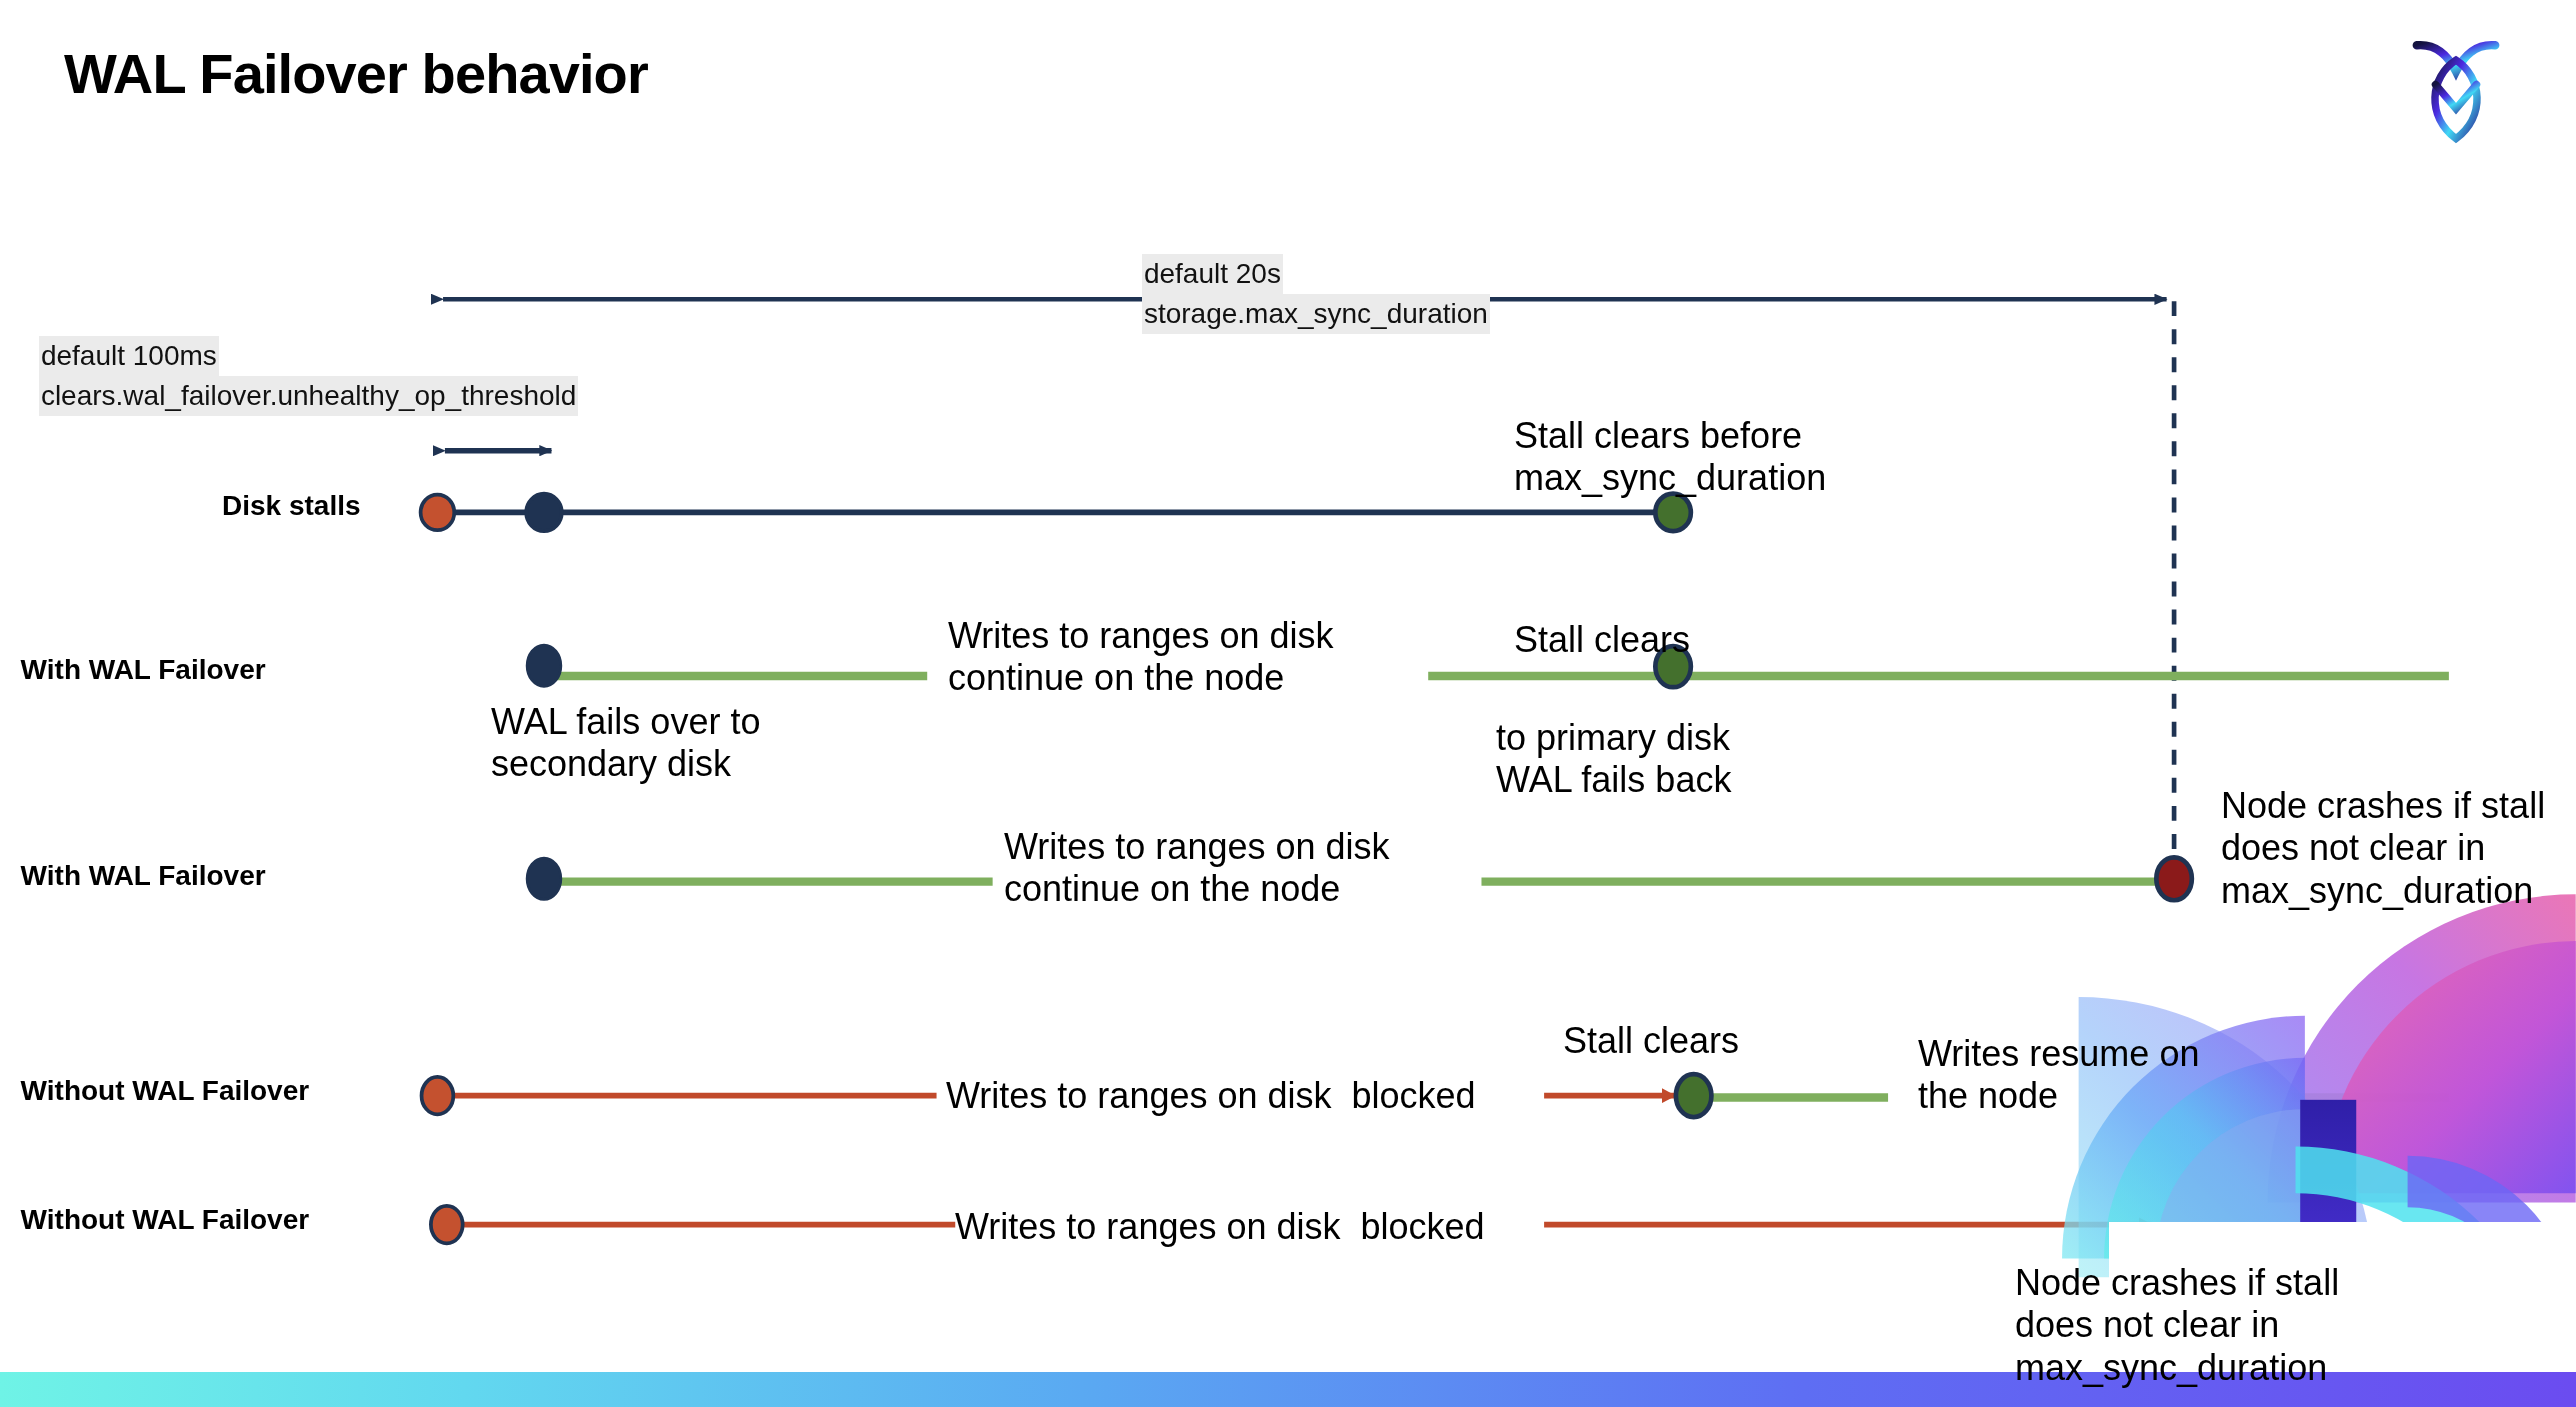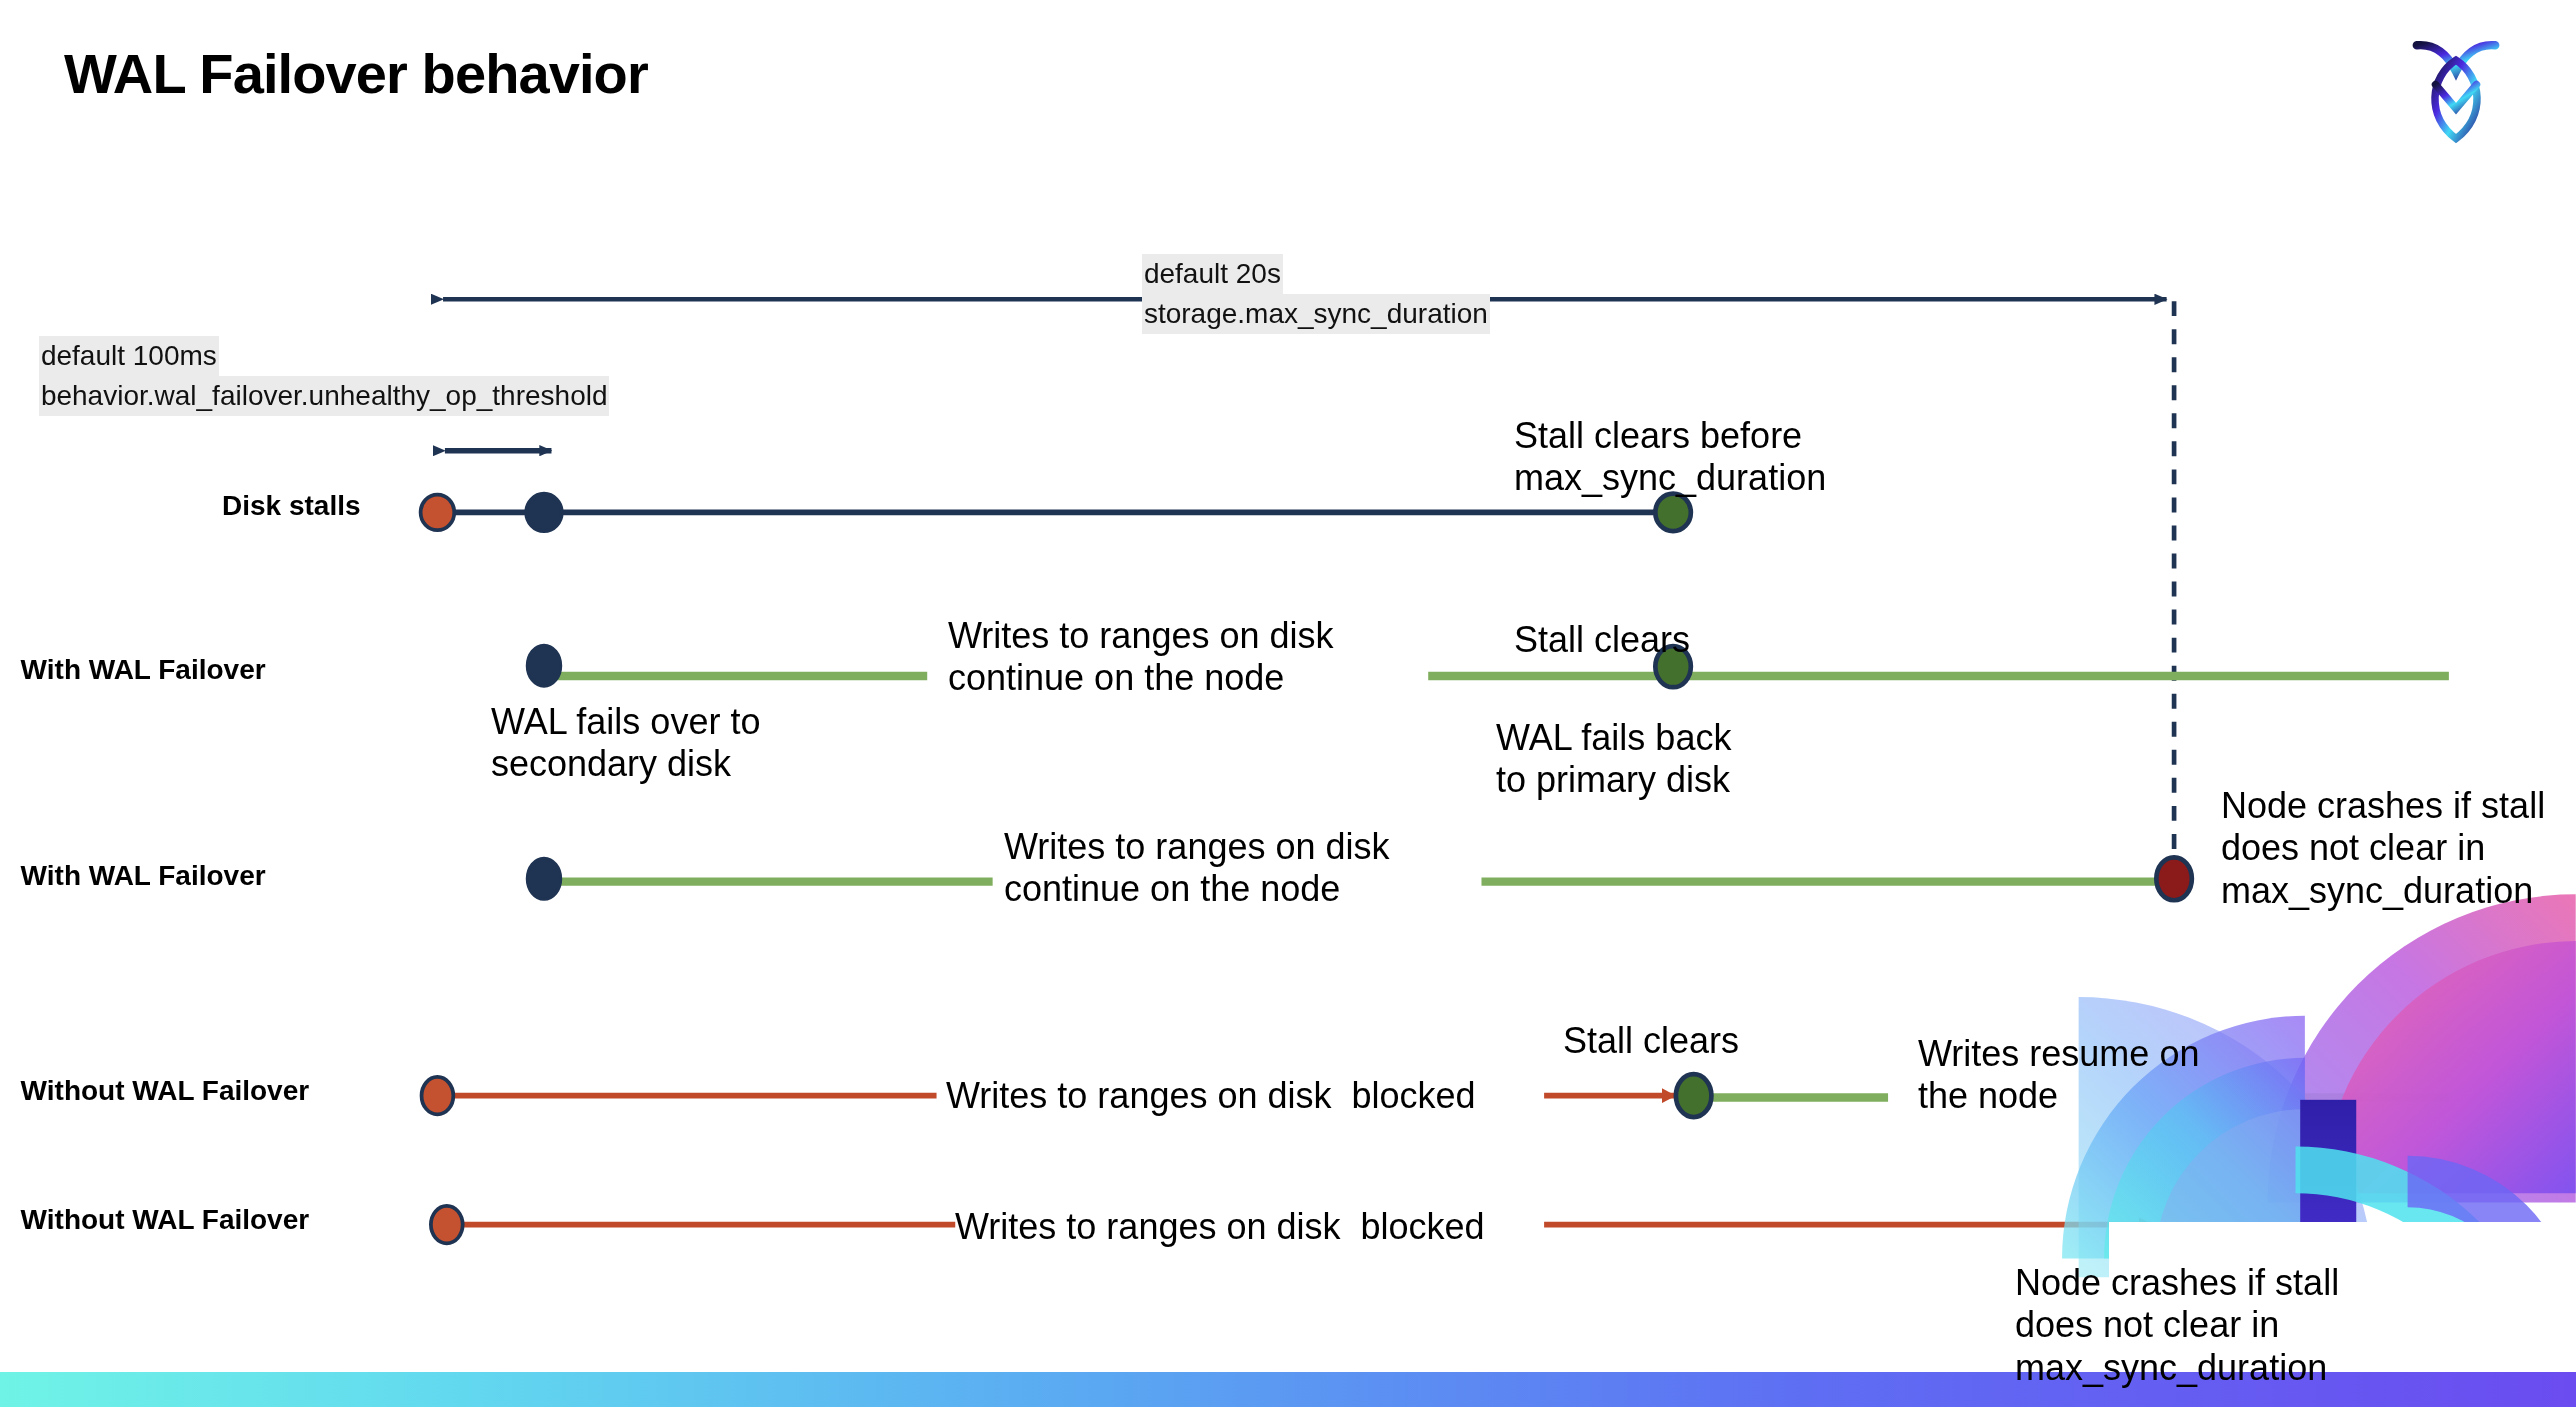--- a/index.html
+++ b/index.html
@@ -165,21 +165,21 @@
   </svg>
 </div>
 
 <div class="abs mono-ann" style="left:1142px;top:254px;text-align:left;">
   <div><span class="nowrap">default 20s</span></div>
   <div><span class="nowrap">storage.max_sync_duration</span></div>
 </div>
 
 <div class="abs mono-ann" style="left:39px;top:336px;text-align:left;">
   <div><span class="nowrap">default 100ms</span></div>
-  <div><span class="nowrap">behavior.wal_failover.unhealthy_op_threshold</span></div>
+  <div><span class="nowrap">clears.wal_failover.unhealthy_op_threshold</span></div>
 </div>
 
 <div class="abs row-label" style="left:222px;top:490px;">Disk stalls</div>
 
 <div class="abs row-label" style="left:20.6px;top:654px;">With WAL Failover</div>
 
 <div class="abs row-label" style="left:20.6px;top:860px;">With WAL Failover</div>
 
 <div class="abs row-label" style="left:20.6px;top:1075px;">Without WAL Failover</div>
 
@@ -198,22 +198,22 @@
 <div class="abs note" style="left:948px;top:615px;width:467px;">
   <div>Writes to ranges on disk</div>
   <div>continue on the node</div>
 </div>
 
 <div class="abs note ctr" style="left:1514px;top:612px;width:318px;">
   <div>Stall clears</div>
 </div>
 
 <div class="abs note ctr" style="left:1496px;top:710px;width:355px;">
+  <div>to primary disk</div>
   <div>WAL fails  back</div>
-  <div>to primary disk</div>
 </div>
 
 <div class="abs note" style="left:1004px;top:826px;width:467px;">
   <div>Writes to ranges on disk</div>
   <div>continue on the node</div>
 </div>
 
 <div class="abs note" style="left:2221px;top:785px;width:355px;">
   <div>Node crashes if stall</div>
   <div>does not clear in</div>

